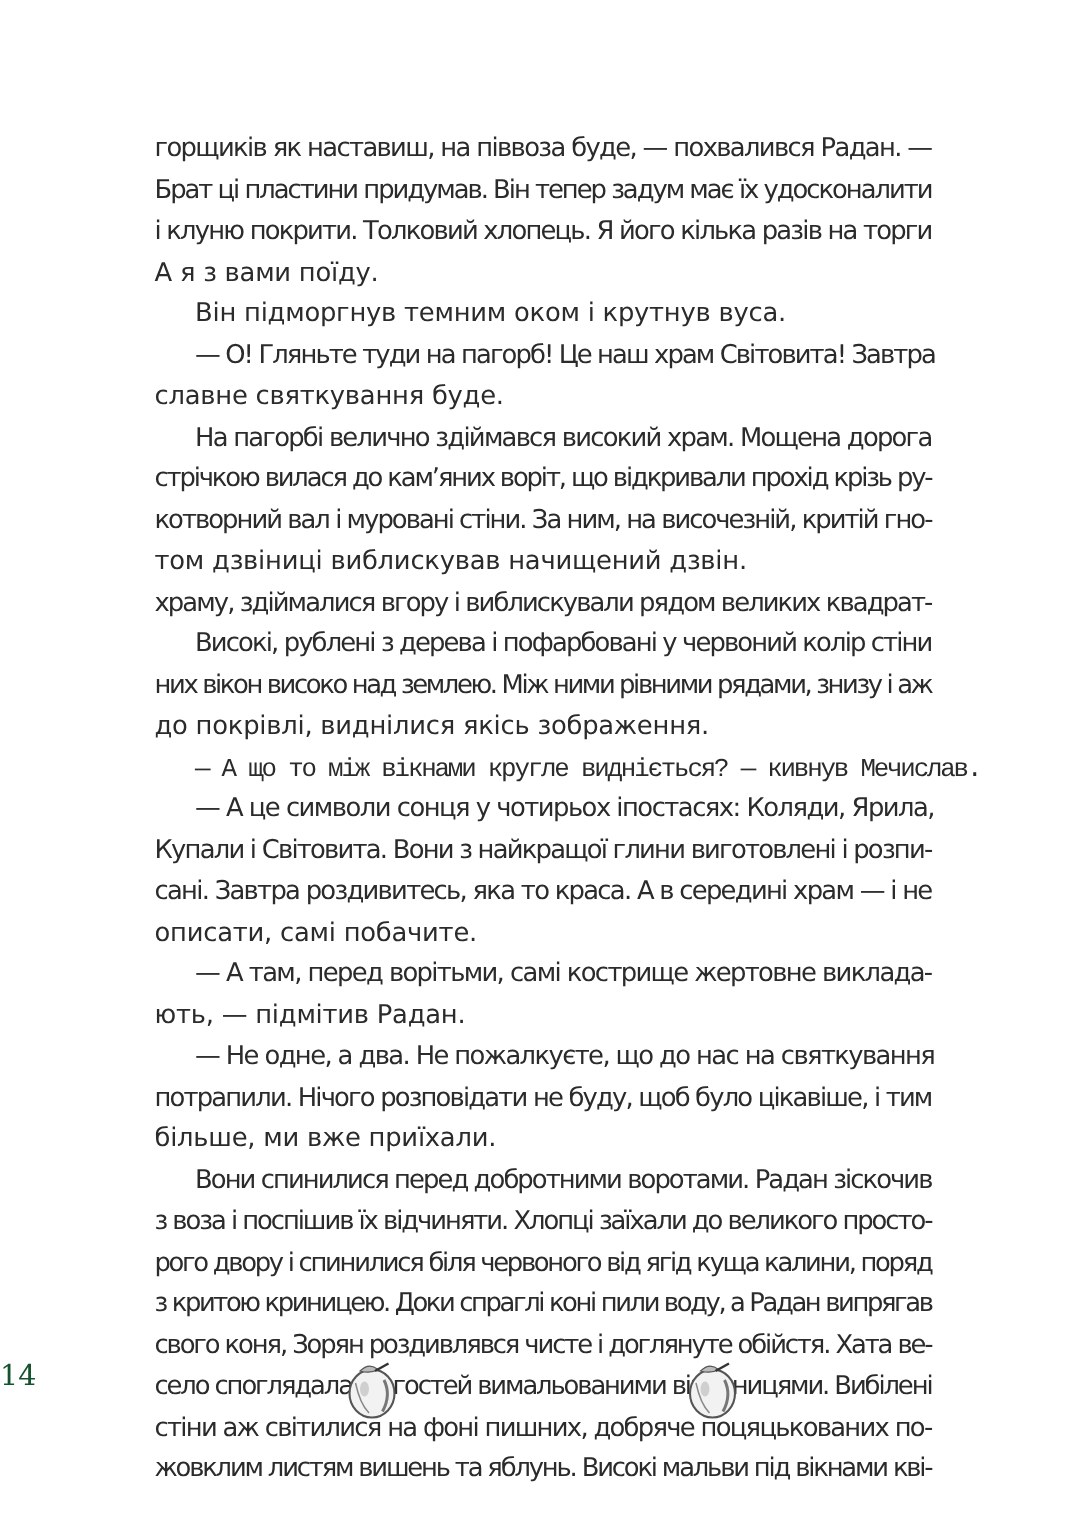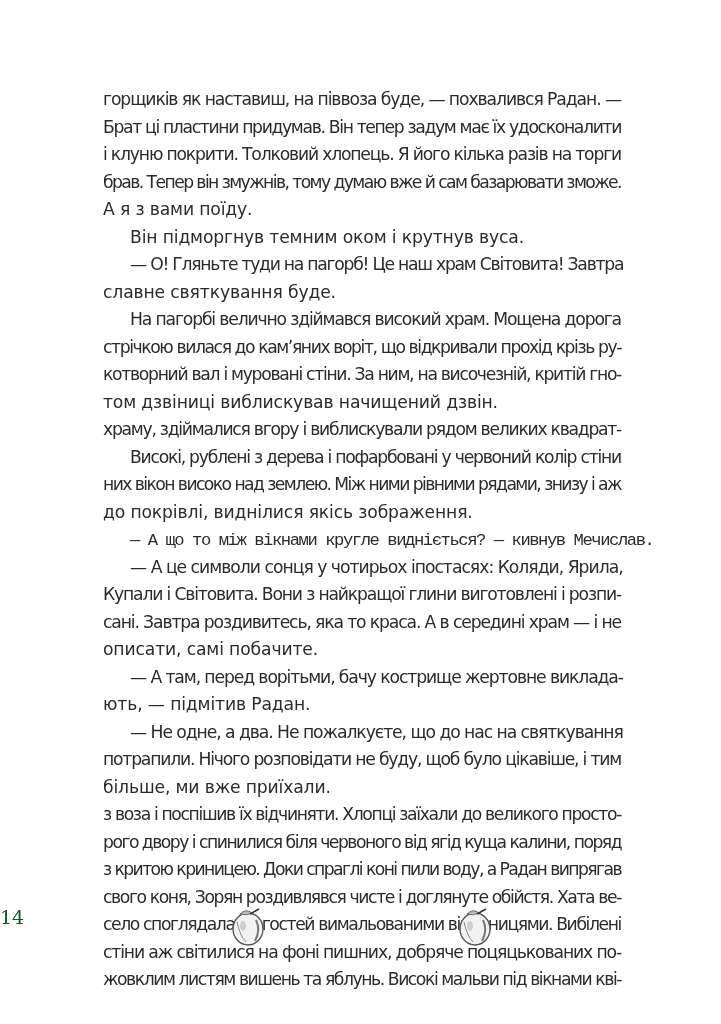--- a/index.html
+++ b/index.html
@@ -27,43 +27,43 @@
   .apple.left { left:228px; }
   .apple.right { left:455px; }
 </style>
 </head>
 <body>
 
 <div class="page" id="page-body">
     <div class="line"><span style="letter-spacing: -1.08698px;">горщиків як наставиш, на піввоза буде, — похвалився Радан. —</span></div>
     <div class="line"><span style="letter-spacing: -1.33649px;">Брат ці пластини придумав. Він тепер задум має їх удосконалити</span></div>
     <div class="line"><span style="letter-spacing: -1.18919px;">і клуню покрити. Толковий хлопець. Я його кілька разів на торги</span></div>
-    <div class="line"><span style="letter-spacing: -1.58328px;">брав. Тепер він змужнів, тому думаю вже й сам базарювати зможе.</span></div>
     <div class="line last">А я з вами поїду.</div>
     <div class="line indent last">Він підморгнув темним оком і крутнув вуса.</div>
     <div class="line indent"><span style="letter-spacing: -1.25547px;">—   О! Гляньте туди на пагорб! Це наш храм Світовита! Завтра</span></div>
     <div class="line last">славне святкування буде.</div>
     <div class="line indent"><span style="letter-spacing: -1.15642px;">На пагорбі велично здіймався високий храм. Мощена дорога</span></div>
     <div class="line"><span style="letter-spacing: -1.41226px;">стрічкою вилася до кам’яних воріт, що відкривали прохід крізь ру-</span></div>
     <div class="line"><span style="letter-spacing: -1.29986px;">котворний вал і муровані стіни. За ним, на височезній, критій гно-</span></div>
     <div class="line last">том дзвіниці виблискував начищений дзвін.</div>
     <div class="line"><span style="letter-spacing: -1.26347px;">храму, здіймалися вгору і виблискували рядом великих квадрат-</span></div>
     <div class="line indent"><span style="letter-spacing: -1.23658px;">Високі, рублені з дерева і пофарбовані у червоний колір стіни</span></div>
     <div class="line"><span style="letter-spacing: -1.57212px;">них вікон високо над землею. Між ними рівними рядами, знизу і аж</span></div>
     <div class="line last">до покрівлі, виднілися якісь зображення.</div>
     <div class="line indent"><span style="letter-spacing: -1.44201px; font-family: Liberation Mono, monospace;">—   А що то між вікнами кругле видніється? — кивнув Мечислав.</span></div>
     <div class="line indent"><span style="letter-spacing: -0.998517px;">—   А це символи сонця у чотирьох іпостасях: Коляди, Ярила,</span></div>
     <div class="line"><span style="letter-spacing: -1.17009px;">Купали і Світовита. Вони з найкращої глини виготовлені і розпи-</span></div>
     <div class="line"><span style="letter-spacing: -1.13413px;">сані. Завтра роздивитесь, яка то краса. А в середині храм — і не</span></div>
     <div class="line last">описати, самі побачите.</div>
-    <div class="line indent"><span style="letter-spacing: -1.10528px;">—   А там, перед ворітьми, бачу кострище жертовне виклада-</span></div>
+    <div class="line indent"><span style="letter-spacing: -1.10528px;">—   А там, перед ворітьми, самі кострище жертовне виклада-</span></div>
     <div class="line last">ють, — підмітив Радан.</div>
     <div class="line indent"><span style="letter-spacing: -1.06181px;">—   Не одне, а два. Не пожалкуєте, що до нас на святкування</span></div>
     <div class="line"><span style="letter-spacing: -1.20332px;">потрапили. Нічого розповідати не буду, щоб було цікавіше, і тим</span></div>
     <div class="line last">більше, ми вже приїхали.</div>
+    <div class="line indent"><span style="letter-spacing: -1.27416px;">Вони спинилися перед добротними воротами. Радан зіскочив</span></div>
     <div class="line"><span style="letter-spacing: -1.35194px;">з воза і поспішив їх відчиняти. Хлопці заїхали до великого просто-</span></div>
     <div class="line"><span style="letter-spacing: -1.51394px;">рого двору і спинилися біля червоного від ягід куща калини, поряд</span></div>
     <div class="line"><span style="letter-spacing: -1.577px;">з критою криницею. Доки спраглі коні пили воду, а Радан випрягав</span></div>
     <div class="line"><span style="letter-spacing: -1.39591px;">свого коня, Зорян роздивлявся чисте і доглянуте обійстя. Хата ве-</span></div>
     <div class="line"><span style="letter-spacing: -1.39283px;">село споглядала на гостей вимальованими віконницями. Вибілені</span></div>
     <div class="line"><span style="letter-spacing: -1.12865px;">стіни аж світилися на фоні пишних, добряче поцяцькованих по-</span></div>
     <div class="line"><span style="letter-spacing: -1.44043px;">жовклим листям вишень та яблунь. Високі мальви під вікнами кві-</span></div>
   </div>
 
 <div class="footer">

